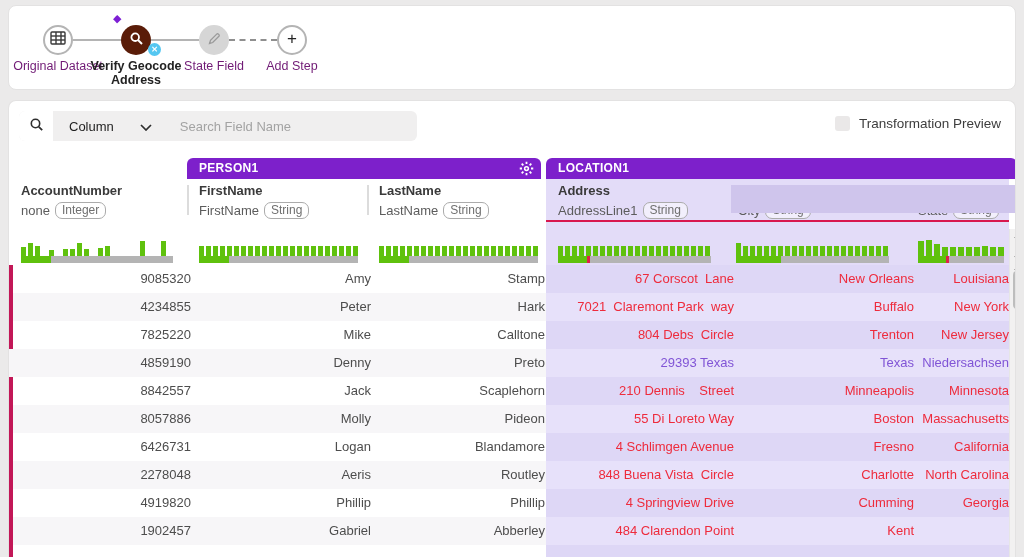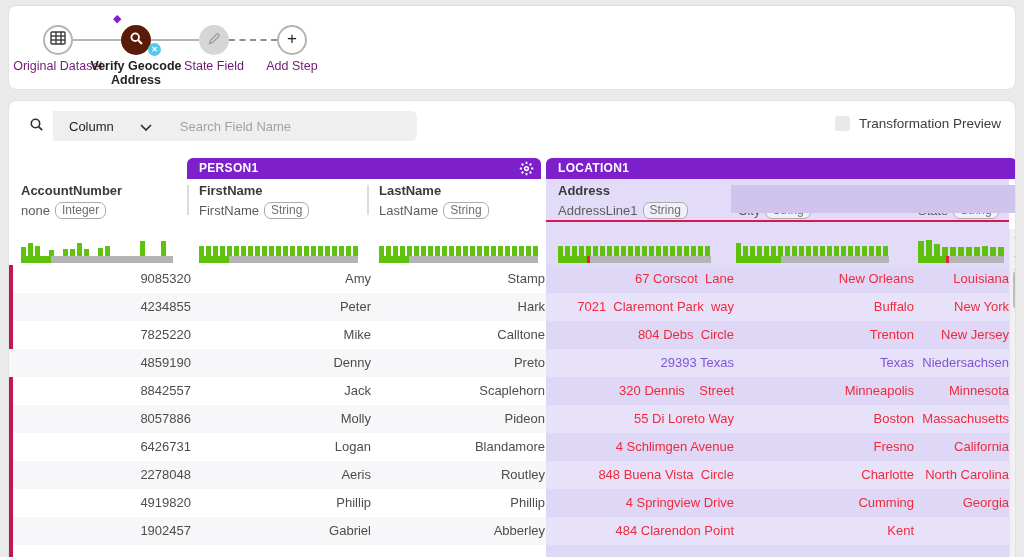--- a/index.html
+++ b/index.html
@@ -439,21 +439,21 @@
       <div class="cell c-city">Texas</div>
       <div class="cell c-state">Niedersachsen</div>
     </div>
   </div>
       <div class="row">
     <div class="marker" style="visibility: visible;"></div>
     <div class="cell c-acct">8842557</div>
     <div class="cell c-first">Jack</div>
     <div class="cell c-last">Scaplehorn</div>
     <div class="loc">
-      <div class="cell c-addr">320 Dennis    Street</div>
+      <div class="cell c-addr">210 Dennis    Street</div>
       <div class="cell c-city">Minneapolis</div>
       <div class="cell c-state">Minnesota</div>
     </div>
   </div>
       <div class="row">
     <div class="marker" style="visibility: visible;"></div>
     <div class="cell c-acct">8057886</div>
     <div class="cell c-first">Molly</div>
     <div class="cell c-last">Pideon</div>
     <div class="loc">

